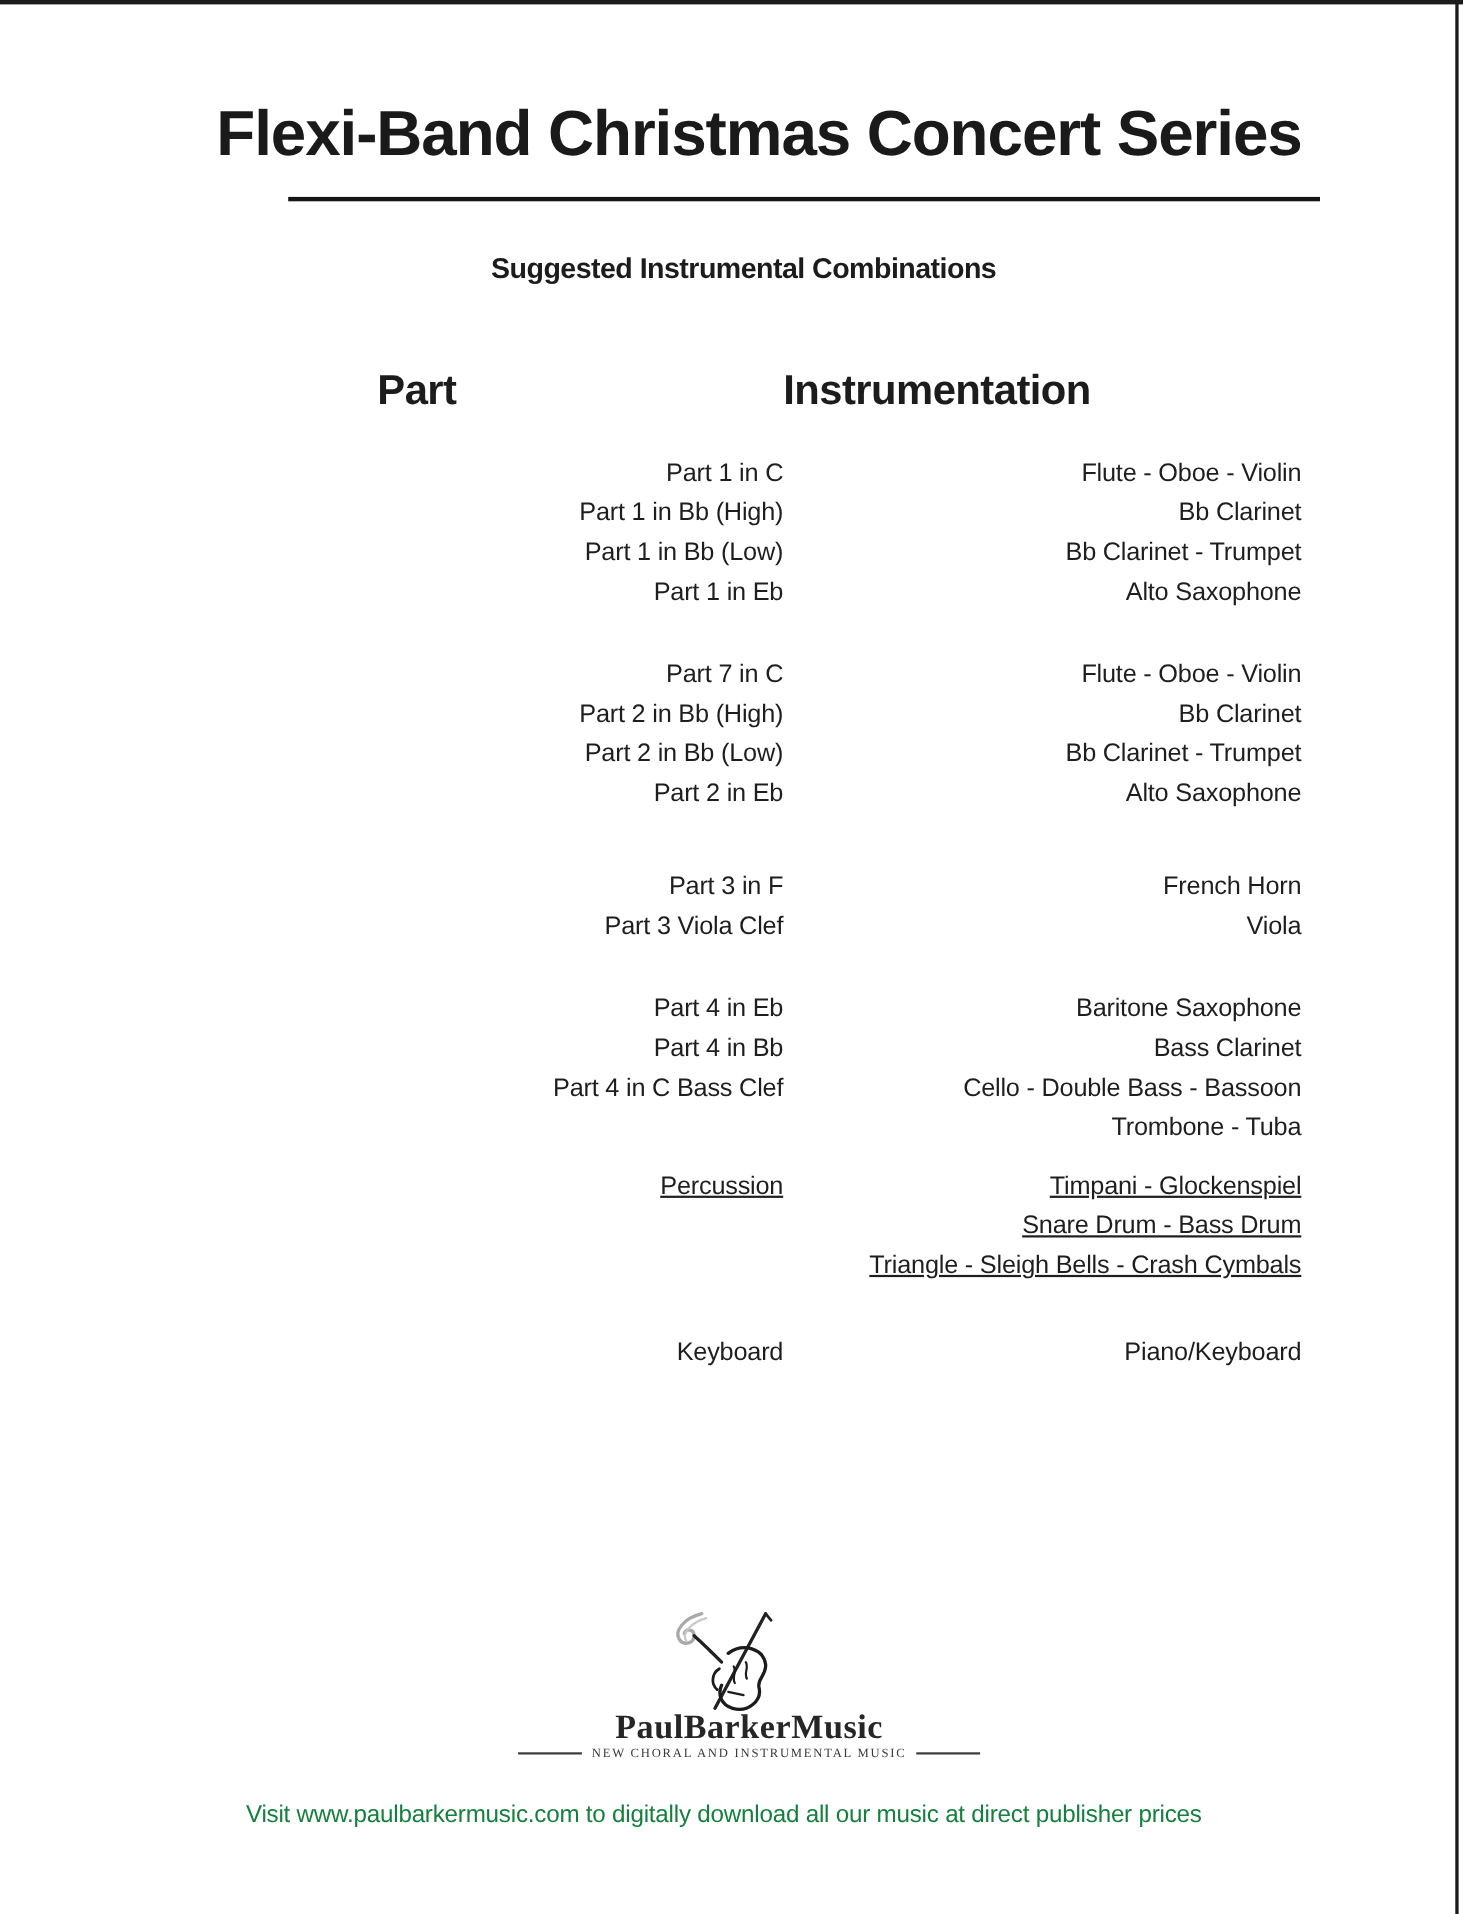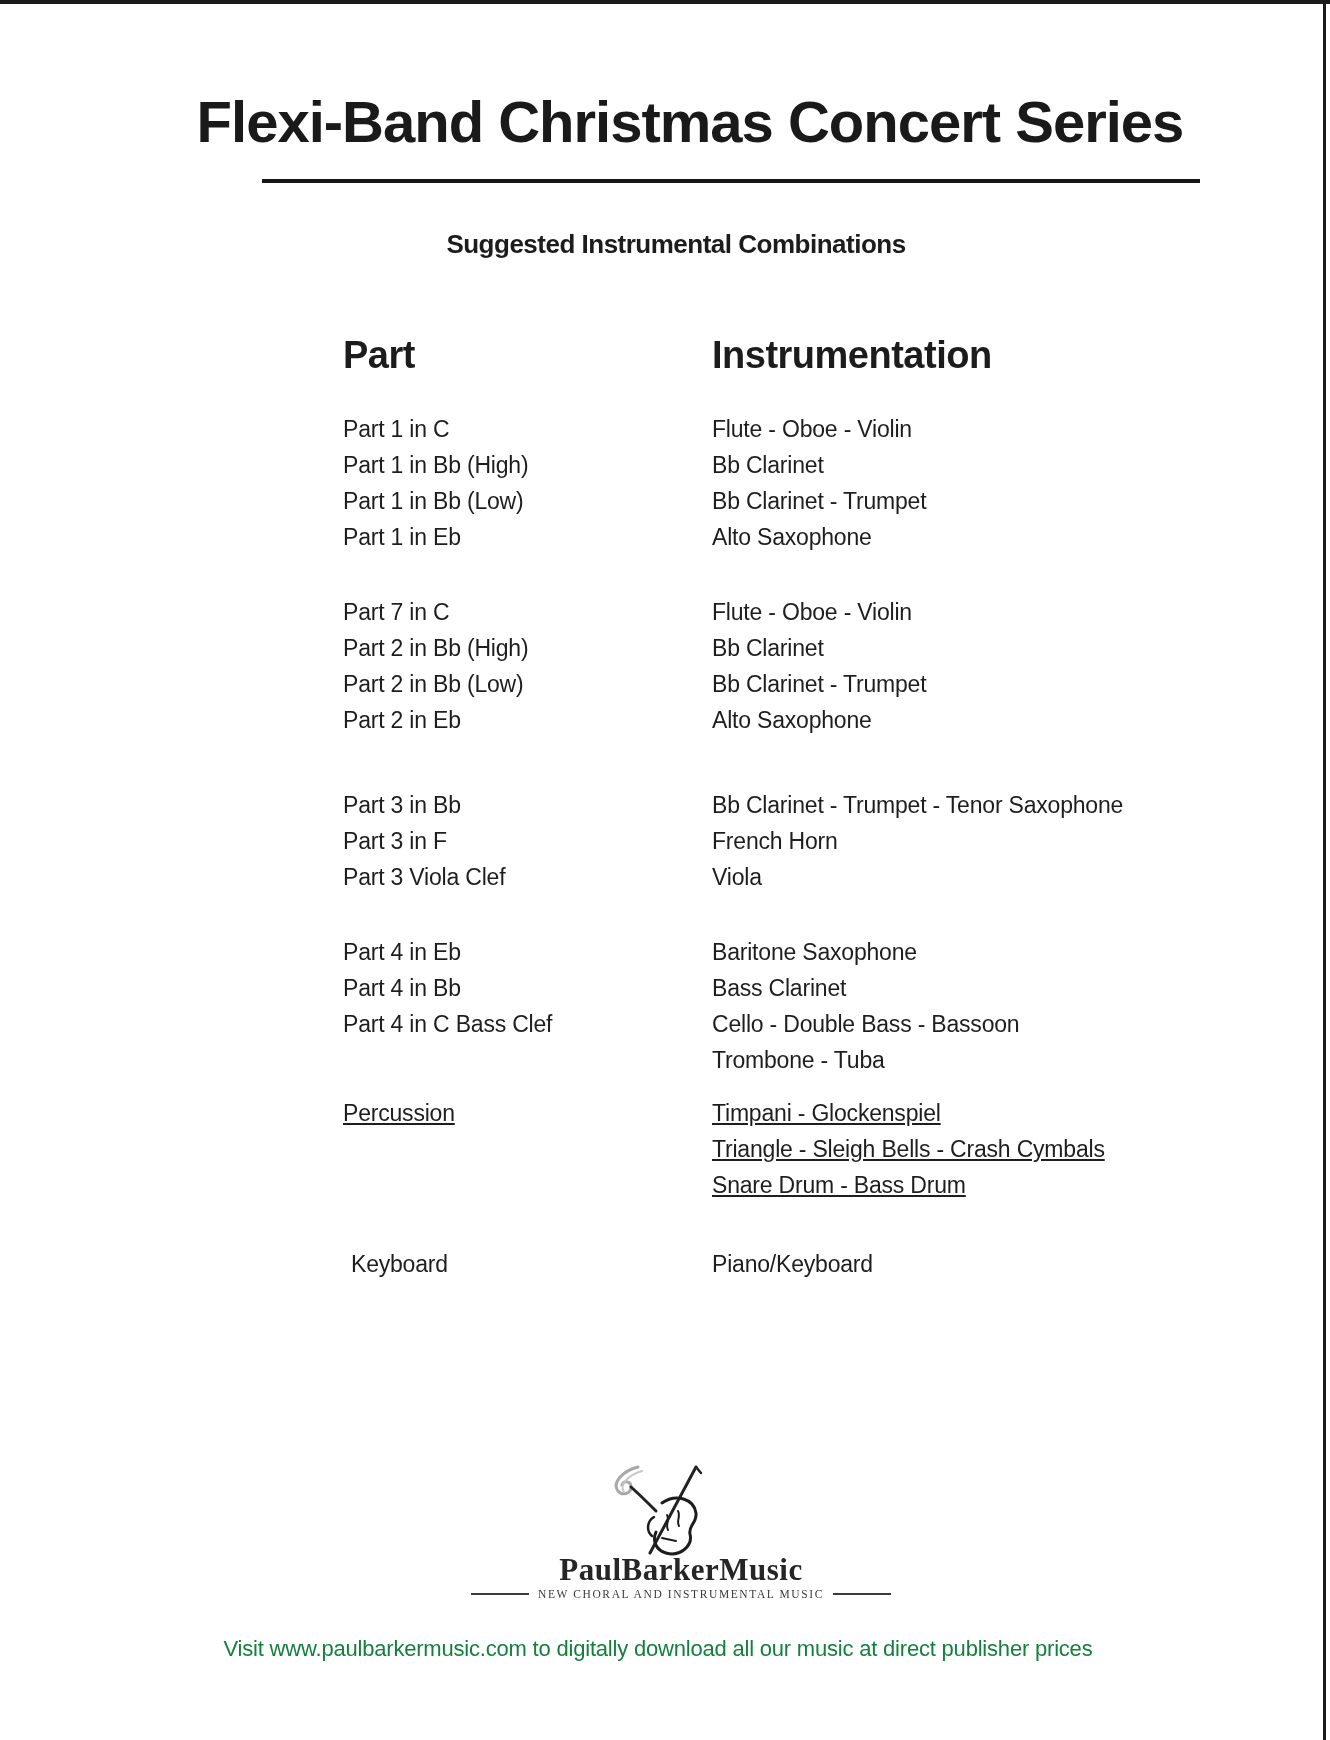--- a/index.html
+++ b/index.html
@@ -35,21 +35,21 @@
 
   .parts-table{position:absolute;top:411px;left:343px;width:840px;}
   .group{margin-top:0;}
   .group:nth-of-type(2){margin-top:39px;}
   .group:nth-of-type(3){margin-top:49px;}
   .group:nth-of-type(4){margin-top:39px;}
   .group:nth-of-type(5){margin-top:17px;text-decoration:underline;}
   .group:nth-of-type(6){margin-top:43px;}
   .group:nth-of-type(6) .cell-part{padding-left:8px;}
   .row{display:grid;grid-template-columns:369px auto;line-height:36px;}
-  .cell{font-size:23px;font-weight:500;letter-spacing:-0.2px;white-space:nowrap;color:#1e1e1e;}
+  .cell{font-size:23px;font-weight:500;letter-spacing:-0.2px;white-space:nowrap;color:#1e1e1e;text-align:right;}
 
   .logo-violin{position:absolute;top:1461px;left:604px;width:120px;height:100px;}
   .logo-name{
     position:absolute;top:1552px;left:32px;width:1298px;
     text-align:center;font-family:"Liberation Serif", serif;
     font-size:31px;font-weight:700;letter-spacing:0.5px;color:#262626;
     white-space:nowrap;
   }
   .logo-tagline{
     position:absolute;top:1588px;left:32px;width:1298px;
@@ -113,24 +113,20 @@
           <div class="cell cell-part">Part 2 in Bb (Low)</div>
           <div class="cell cell-instr">Bb Clarinet - Trumpet</div>
         </div>
         <div class="row">
           <div class="cell cell-part">Part 2 in Eb</div>
           <div class="cell cell-instr">Alto Saxophone</div>
         </div>
       </div>
       <div class="group">
         <div class="row">
-          <div class="cell cell-part">Part 3 in Bb</div>
-          <div class="cell cell-instr">Bb Clarinet - Trumpet - Tenor Saxophone</div>
-        </div>
-        <div class="row">
           <div class="cell cell-part">Part 3 in F</div>
           <div class="cell cell-instr">French Horn</div>
         </div>
         <div class="row">
           <div class="cell cell-part">Part 3 Viola Clef</div>
           <div class="cell cell-instr">Viola</div>
         </div>
       </div>
       <div class="group">
         <div class="row">
@@ -150,25 +146,25 @@
           <div class="cell cell-instr">Trombone - Tuba</div>
         </div>
       </div>
       <div class="group">
         <div class="row">
           <div class="cell cell-part">Percussion</div>
           <div class="cell cell-instr">Timpani - Glockenspiel</div>
         </div>
         <div class="row">
           <div class="cell cell-part"></div>
+          <div class="cell cell-instr">Snare Drum - Bass Drum</div>
+        </div>
+        <div class="row">
+          <div class="cell cell-part"></div>
           <div class="cell cell-instr">Triangle - Sleigh Bells - Crash Cymbals</div>
-        </div>
-        <div class="row">
-          <div class="cell cell-part"></div>
-          <div class="cell cell-instr">Snare Drum - Bass Drum</div>
         </div>
       </div>
       <div class="group">
         <div class="row">
           <div class="cell cell-part">Keyboard</div>
           <div class="cell cell-instr">Piano/Keyboard</div>
         </div>
       </div>
     </div>
 

